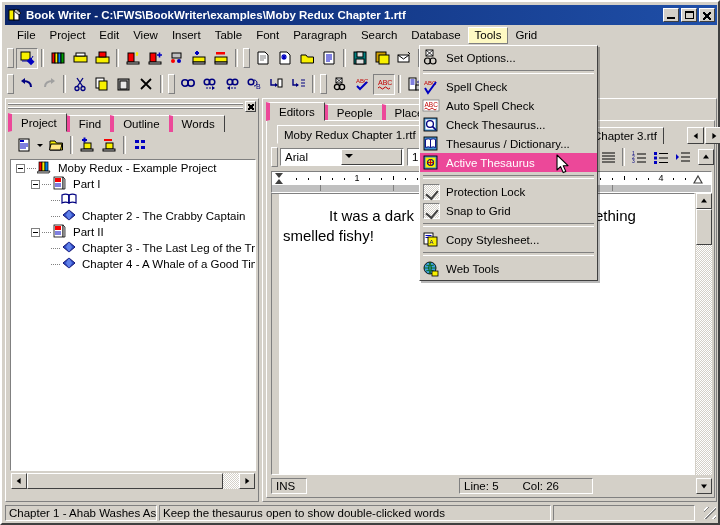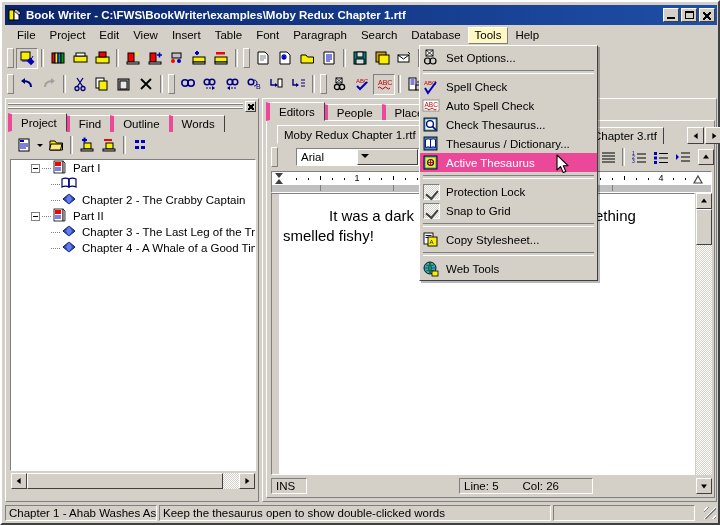--- a/index.html
+++ b/index.html
@@ -135,21 +135,21 @@
   .dtab{height:17px;padding:0 6px;line-height:17px;font-size:11.5px;background:#d4d0c8;
      border-left:1px solid #ffffff;border-top:1px solid #ffffff;border-right:1px solid #404040;
      box-sizing:border-box;margin-right:-1px;white-space:nowrap;overflow:hidden;}
   .dtab.sel{height:19px;line-height:19px;border-bottom:1px solid #d4d0c8;z-index:3;position:relative;}
   .dtnav{display:flex;margin-left:auto;align-items:flex-end;gap:1px;}
   .dtnav .sbtn{width:17px;height:17px;}
 
   .fmtbar{position:absolute;left:2px;top:24px;width:445px;height:24px;display:flex;align-items:center;}
   .combo{height:18px;background:#fff;box-sizing:border-box;display:flex;align-items:center;
      border-left:1px solid #808080;border-top:1px solid #808080;
-     border-right:1px solid #ffffff;border-bottom:1px solid #ffffff;margin-left:16px;}
+     border-right:1px solid #ffffff;border-bottom:1px solid #ffffff;}
   .combo span{padding-left:4px;font-size:11.5px;flex:1;white-space:nowrap;overflow:hidden;}
   .cbtn{width:15px;height:16px;background:#d4d0c8;flex:none;position:relative;box-sizing:border-box;margin:0 1px 0 0;
      border-left:1px solid #ffffff;border-top:1px solid #ffffff;
      border-right:1px solid #404040;border-bottom:1px solid #404040;}
 
   .ruler{position:absolute;left:4px;top:50px;width:441px;height:22px;background:#fff;
      box-sizing:border-box;overflow:hidden;
      border-left:1px solid #808080;border-top:1px solid #808080;
      border-right:1px solid #ffffff;border-bottom:1px solid #ffffff;}
   .rulerface{position:absolute;left:0;top:0;right:0;height:13px;font-size:9px;color:#000;}
@@ -246,21 +246,21 @@
     <div class="menuitem">Project</div>
     <div class="menuitem">Edit</div>
     <div class="menuitem">View</div>
     <div class="menuitem">Insert</div>
     <div class="menuitem">Table</div>
     <div class="menuitem">Font</div>
     <div class="menuitem">Paragraph</div>
     <div class="menuitem">Search</div>
     <div class="menuitem">Database</div>
     <div class="menuitem open">Tools</div>
-    <div class="menuitem">Help</div>
+    <div class="menuitem">Grid</div>
   </div>
 
   <div class="tbrow r1">
     <span class="grip"></span>
     <span class="tbtn sunk">
       <svg width="17" height="16" viewBox="0 0 17 16">
           <rect x="2" y="2" width="9" height="8" fill="#f8f000" stroke="#000"></rect>
           <path d="M3 11 L11 11 L14 6" stroke="#0000a0" fill="none"></path>
           <rect x="9" y="9" width="6" height="5" fill="#0000c0" transform="rotate(45 12 11)"></rect>
         </svg>
@@ -594,20 +594,35 @@
             <rect x="3" y="3" width="4" height="3" fill="#0000c0"></rect>
             <rect x="9" y="3" width="4" height="3" fill="#0000c0"></rect>
             <rect x="3" y="9" width="4" height="3" fill="#0000c0"></rect>
             <rect x="9" y="9" width="4" height="3" fill="#0000c0"></rect>
           </svg>
       </span>
     </div>
 
     <div class="treebox">
 
+      <div class="trow" style="padding-left:5px">
+        <span class="tbox">
+            <i></i>
+          </span>
+        <span class="dots"></span>
+        <span style="margin-right:3px">
+          <svg width="16" height="14" viewBox="0 0 16 14">
+              <rect x="2" y="2" width="3" height="9" fill="#f80000" stroke="#000" stroke-width="0.7"></rect>
+              <rect x="5" y="2" width="3" height="9" fill="#f8f000" stroke="#000" stroke-width="0.7"></rect>
+              <rect x="8" y="2" width="3" height="9" fill="#0080e0" stroke="#000" stroke-width="0.7"></rect>
+              <path d="M1 11 h12 l-1 2 h-12 z" fill="#c0c0c0" stroke="#000" stroke-width="0.7"></path>
+            </svg>
+        </span>
+        <span class="tlabel">Moby Redux - Example Project</span>
+      </div>
 
       <div class="trow" style="padding-left:20px">
         <span class="tbox">
             <i></i>
           </span>
         <span class="dots"></span>
         <span style="margin-right:3px">
           <svg width="16" height="14" viewBox="0 0 16 14">
               <rect x="2" y="1" width="9" height="12" fill="#fff" stroke="#000" stroke-width="0.8"></rect>
               <rect x="3" y="2" width="6" height="4" fill="#f80000"></rect>

